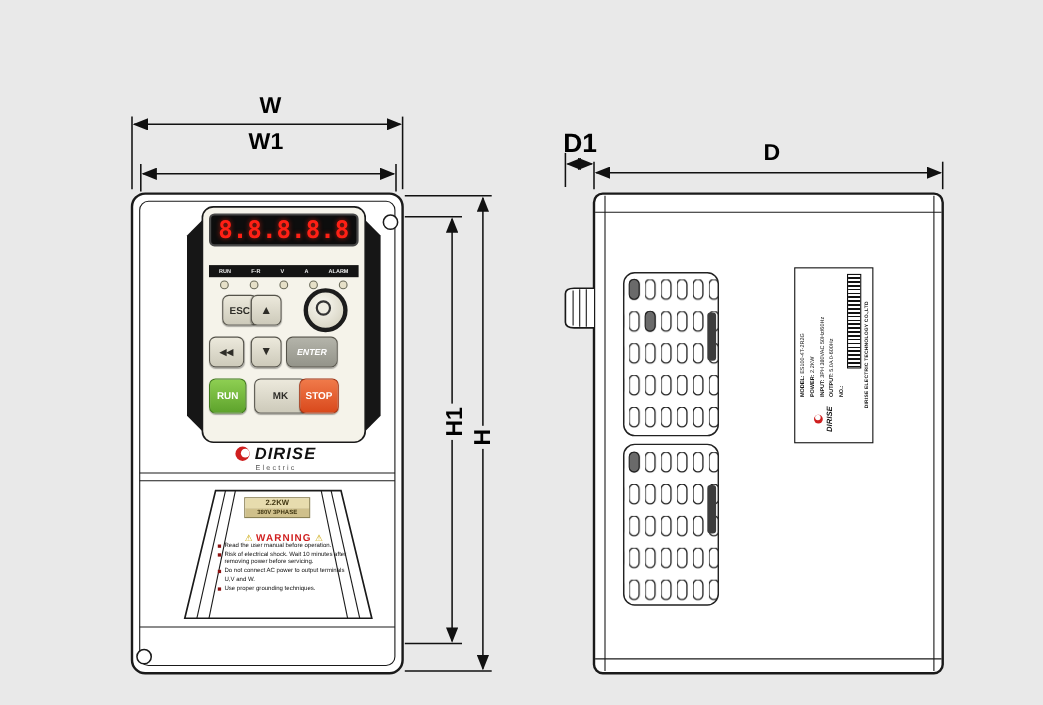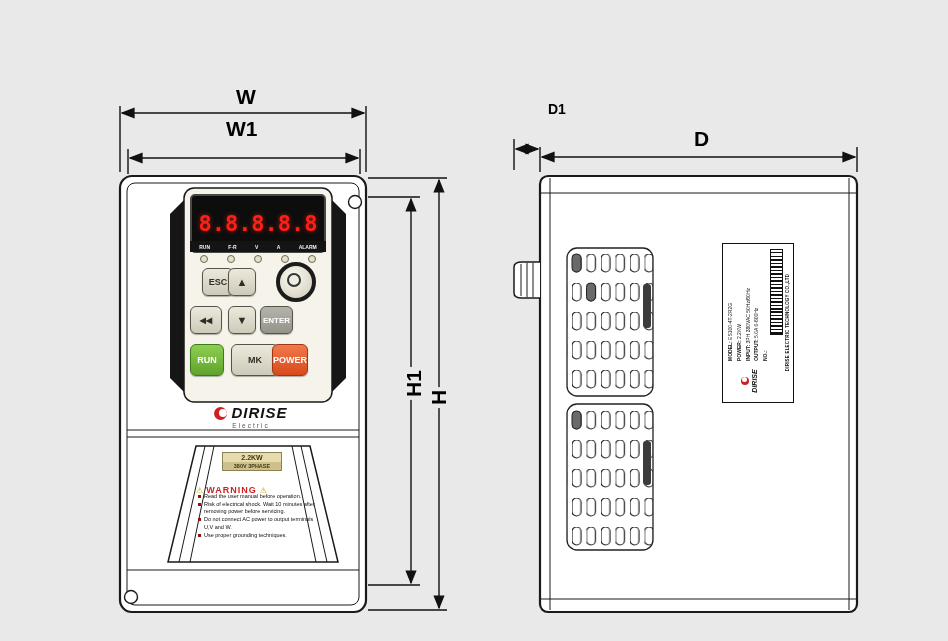--- a/index.html
+++ b/index.html
@@ -7,21 +7,21 @@
   .canvas{position:relative;width:948px;height:641px;background:#e9e9e9;
           font-family:"Liberation Sans",sans-serif;overflow:hidden}
   .canvas svg{position:absolute;left:0;top:0}
 
   
   .dim-label{position:absolute;font-weight:bold;font-size:21px;color:#000;line-height:1}
   .dim-label.vert{transform:rotate(-90deg)}
   .dim-label.bg{background:#e9e9e9;padding:1px 3px}
 
   
-  .display{position:absolute;left:190px;top:194px;width:136px;height:59px;background:#0d0d0d;
+  .display{position:absolute;left:190px;top:194px;width:136px;height:30px;background:#0d0d0d;
            border:2px solid #484848;border-radius:5px;display:flex;align-items:center;justify-content:center}
   .display-text{font-family:"DejaVu Sans Mono",monospace;font-weight:bold;font-size:22px;
                 color:#ff2015;text-shadow:0 0 5px rgba(255,40,20,.6)}
 
   
   .ind-strip{position:absolute;left:190px;top:241px;width:136px;height:11px;background:#141414;
              display:flex;align-items:center;justify-content:space-around;font-size:5px;color:#f2f2f2;font-weight:bold}
   .led-row{position:absolute;left:190px;top:255px;width:136px;display:flex;justify-content:space-around}
   .led{width:8px;height:8px;border-radius:50%;background:#e6e0c8;border:1px solid #6a6a5a}
 
@@ -44,21 +44,21 @@
             vertical-align:-2px;margin-right:4px;position:relative;overflow:hidden}
   .logo-dot::after{content:"";position:absolute;left:5px;top:2px;width:8px;height:8px;border-radius:50%;background:#fff}
   .logo-text{font-weight:bold;font-style:italic;font-size:15px;letter-spacing:1px;color:#111}
   .logo-sub{font-size:6.5px;color:#555;letter-spacing:2px}
 
   
   .rating{position:absolute;left:222px;top:452px;width:60px;border:1px solid #8a8155;
           font-weight:bold;text-align:center;color:#403612}
   .rating-1{background:#e7dcae;font-size:7px;padding:1px 0}
   .rating-2{background:#cfc08b;font-size:5.5px;padding:1px 0}
-  .warn-title{position:absolute;left:196px;top:479px;width:124px;text-align:left}
+  .warn-title{position:absolute;left:196px;top:479px;width:124px;text-align:center}
   .warn-tri{color:#c9a400;font-size:8px}
   .warn-text{color:#d01f1f;font-weight:bold;font-size:9px;letter-spacing:1px;margin:0 3px}
   .warn-list{position:absolute;left:198px;top:493px;width:122px;font-size:5.5px;line-height:1.3;color:#111}
   .warn-item{display:flex;margin-bottom:1px}
   .bullet{width:3px;height:3px;background:#8d1212;margin:2px 3px 0 0;flex:none}
 
   
   .side-label{position:absolute;left:722px;top:243px;width:72px;height:160px;border:1.5px solid #111;background:#fff}
   .label-rot{position:absolute;left:0;top:157px;width:157px;height:69px;transform:rotate(-90deg);transform-origin:0 0}
   .li-logo{position:absolute;left:2px;top:10px;width:36px;text-align:center}
@@ -146,21 +146,21 @@
       <line x1="514" y1="139" x2="514" y2="170"></line>
       <line x1="516" y1="149" x2="538" y2="149" marker-start="url(#arw)" marker-end="url(#arw)"></line>
     </g>
   </svg>
 
   <div class="dim-label" style="left:236px;top:86px;">W</div>
   <div class="dim-label" style="left:226px;top:118px;">W1</div>
   <div class="dim-label vert bg" style="left:397px;top:372px;">H1</div>
   <div class="dim-label vert bg" style="left:428px;top:386px;">H</div>
   <div class="dim-label" style="left:694px;top:128px;">D</div>
-  <div class="dim-label" style="left:512px;top:102px;font-size:14px;margin-left:36px;">D1</div>
+  <div class="dim-label" style="left:512px;top:119px;font-size:24px;">D1</div>
 
   <div class="display">
     <span class="display-text">8.8.8.8.8</span>
   </div>
 
   <div class="ind-strip">
     <span>RUN</span>
     <span>F-R</span>
     <span>V</span>
     <span>A</span>
@@ -174,24 +174,24 @@
     <span class="led"></span>
   </div>
 
   <div class="btn" style="left:190px;top:268px;width:32px;height:28px;margin-left:12px;">ESC</div>
   <div class="btn" style="left:228px;top:268px;width:28px;height:28px;font-size:11px;">▲</div>
   <div class="knob">
     <div class="knob-inner"></div>
   </div>
   <div class="btn" style="left:190px;top:306px;width:32px;height:28px;font-size:8px;">◀◀</div>
   <div class="btn" style="left:228px;top:306px;width:28px;height:28px;font-size:11px;">▼</div>
-  <div class="btn dark" style="left:260px;top:306px;width:33px;height:28px;font-size:8px;">ENTER</div>
+  <div class="btn dark" style="left:260px;top:306px;width:47px;height:28px;font-size:8px;font-style:italic;">ENTER</div>
   <div class="btn green" style="left:190px;top:344px;width:34px;height:32px;">RUN</div>
   <div class="btn" style="left:231px;top:344px;width:48px;height:32px;">MK</div>
-  <div class="btn red" style="left:272px;top:344px;width:36px;height:32px;">POWER</div>
+  <div class="btn red" style="left:272px;top:344px;width:36px;height:32px;">STOP</div>
 
   <div class="front-logo">
     <span class="logo-dot"></span><span class="logo-text">DIRISE</span>
     <div class="logo-sub">Electric</div>
   </div>
 
   <div class="rating">
     <div class="rating-1">2.2KW</div>
     <div class="rating-2">380V 3PHASE</div>
   </div>

